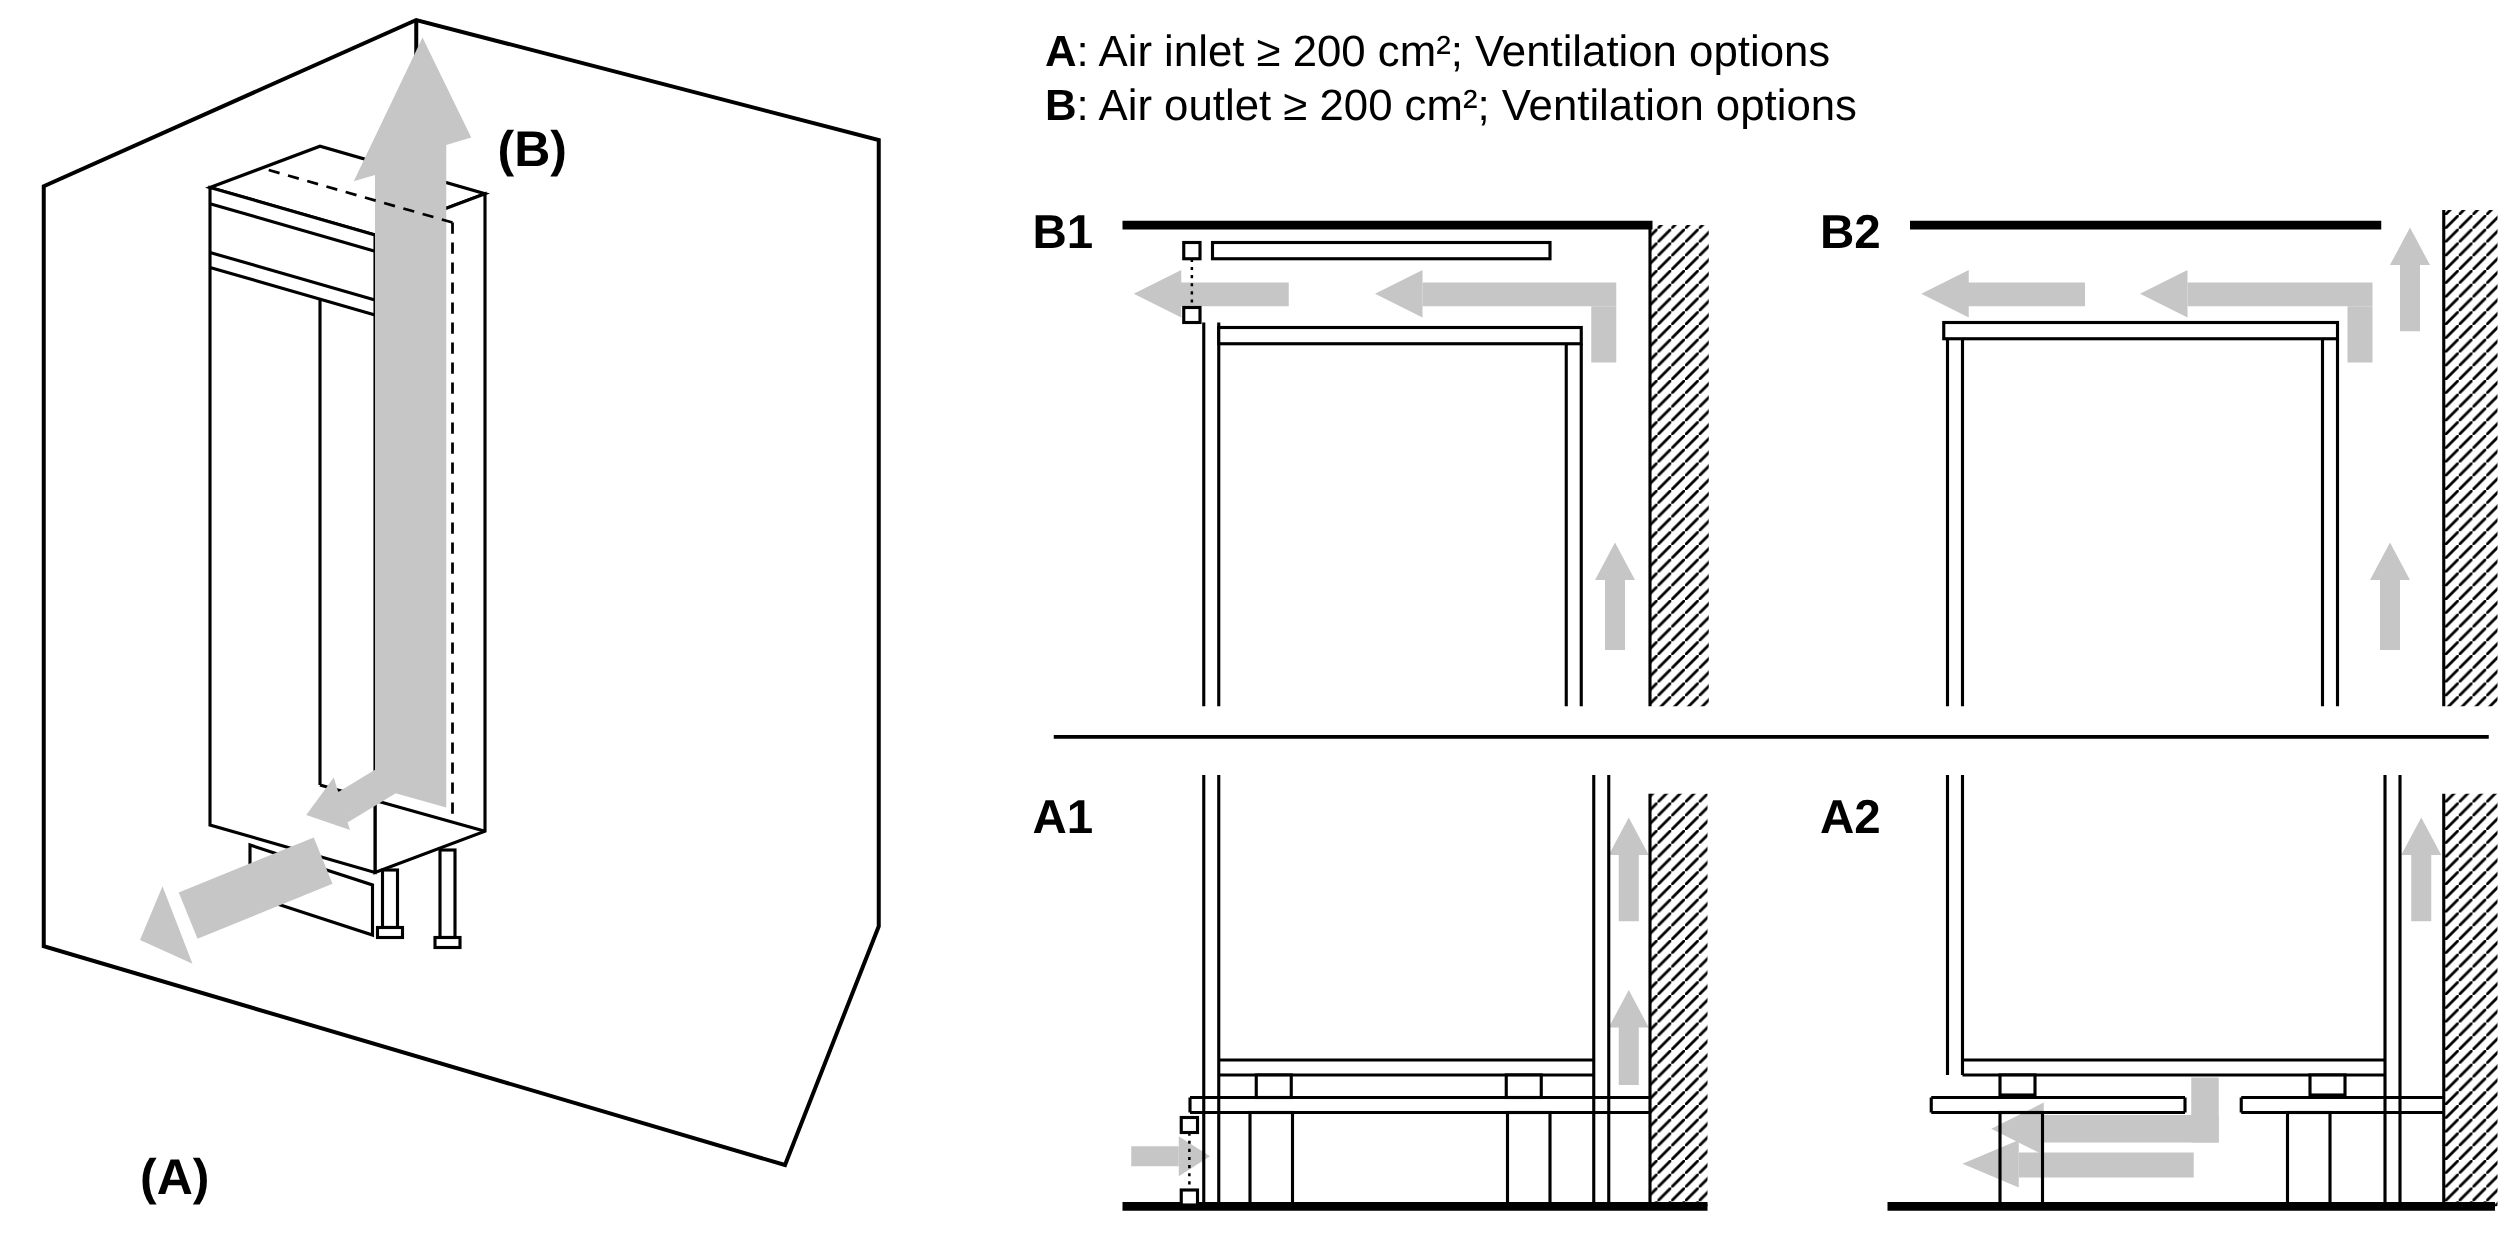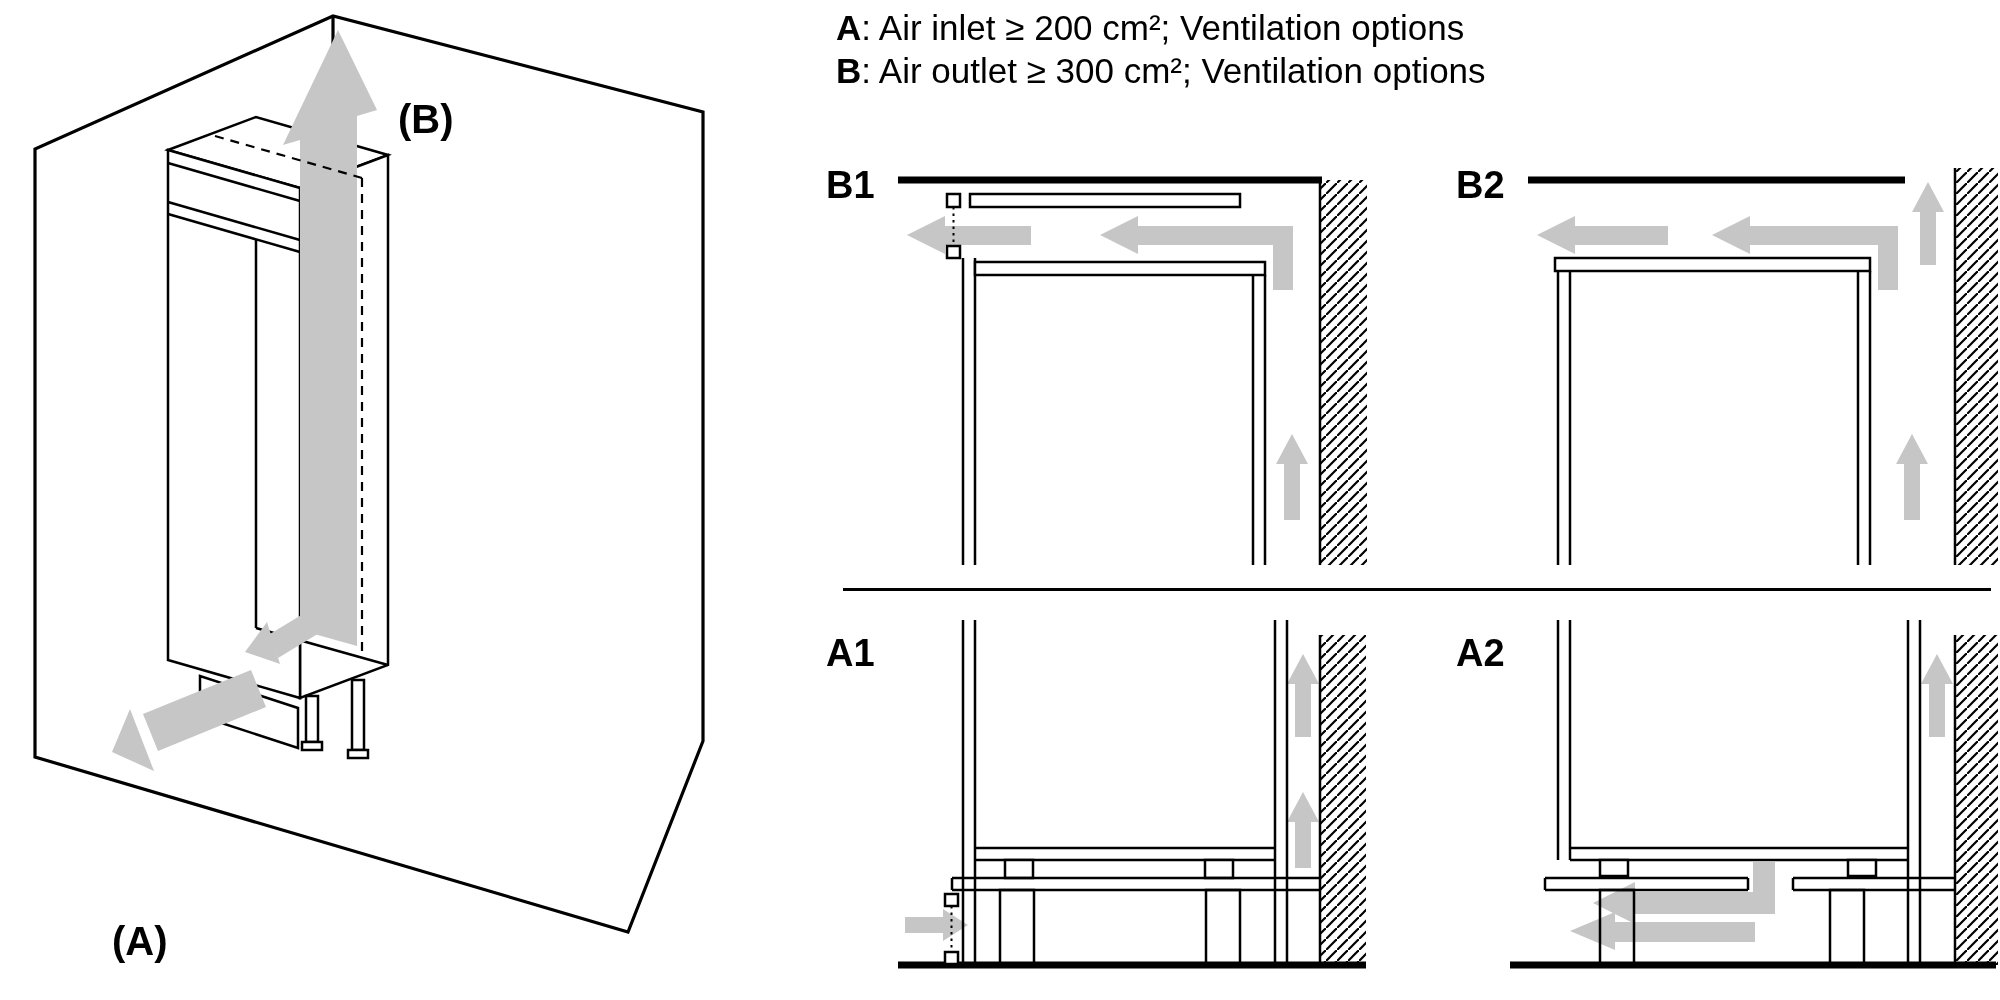--- a/index.html
+++ b/index.html
@@ -1,20 +1,20 @@
 <!DOCTYPE html>
 <html style="--line: #000000; --arrow: #c6c6c6; --background: #ffffff;"><head>
 <meta charset="utf-8">
 <style>
   :root { --line:#000000; --arrow:#c6c6c6; --background:#ffffff; }
   html,body{margin:0;padding:0;}
   body{background:var(--background);}
   .canvas{position:relative;width:2000px;height:1000px;background:var(--background);overflow:hidden;font-family:"Liberation Sans",sans-serif;}
   .abs{position:absolute;}
-  .hdr{position:absolute;left:836px;top:6px;color:var(--line);font-size:35px;line-height:43px;white-space:nowrap;}
+  .hdr{position:absolute;left:836px;top:20px;color:var(--line);font-size:35px;line-height:43px;white-space:nowrap;}
   .hdr b{font-weight:bold;}
   .divider{position:absolute;left:843px;top:588px;width:1148px;height:2.5px;background:var(--line);}
   
   .ln{stroke:var(--line);stroke-width:2.5;fill:none;}
   .lnw{stroke:var(--line);stroke-width:2.5;fill:#ffffff;}
   .ln3{stroke:var(--line);stroke-width:3.2;fill:none;stroke-linejoin:miter;}
   .thick{stroke:var(--line);stroke-width:7;fill:none;}
   .arrow{fill:var(--arrow);stroke:none;}
   .dash{stroke:var(--line);stroke-width:2.2;fill:none;stroke-dasharray:9,7;}
   .dot{stroke:var(--line);stroke-width:2;fill:none;stroke-dasharray:2.5,4;}
@@ -67,21 +67,21 @@
       <line class="dash" x1="215" y1="136" x2="362" y2="178"></line>
       <line class="dash" x1="362" y1="178" x2="362" y2="655"></line>
     </g>
 
     <text class="isolbl" x="398" y="133">(B)</text>
     <text class="isolbl" x="112" y="955">(A)</text>
   </svg>
 
   <div class="hdr">
     <div><b>A</b><span>: Air inlet ≥ 200 cm²; Ventilation options</span></div>
-    <div><b>B</b><span>: Air outlet ≥ 300 cm²; Ventilation options</span></div>
+    <div><b>B</b><span>: Air outlet ≥ 200 cm²; Ventilation options</span></div>
   </div>
 
   <div class="divider"></div>
 
   <svg class="abs" style="left:820px;top:150px" width="560" height="420">
     <defs>
         <pattern id="hb1" width="11" height="11" patternUnits="userSpaceOnUse">
           <path class="hln" d="M0,11 L11,0"></path>
         </pattern>
       </defs>

